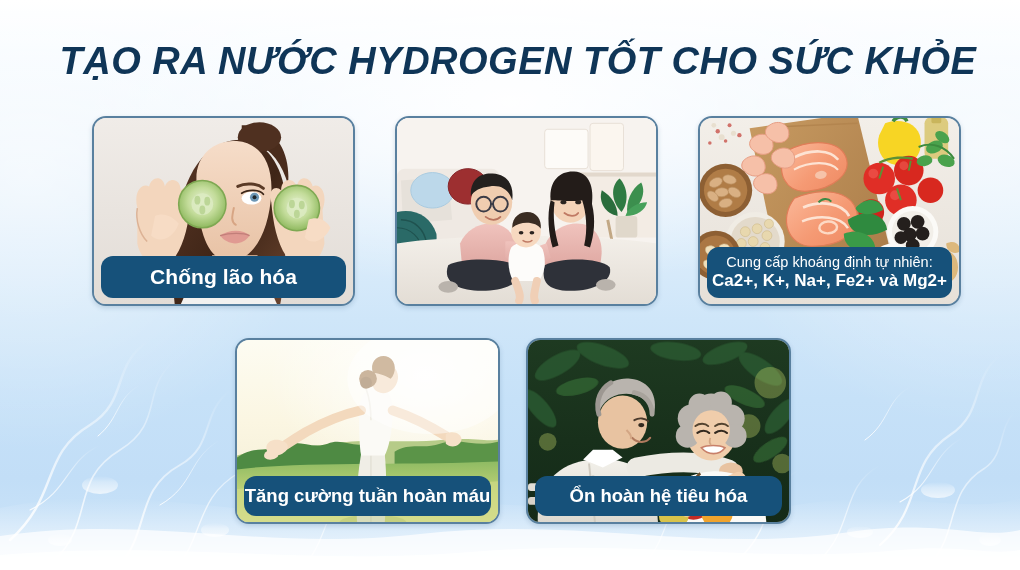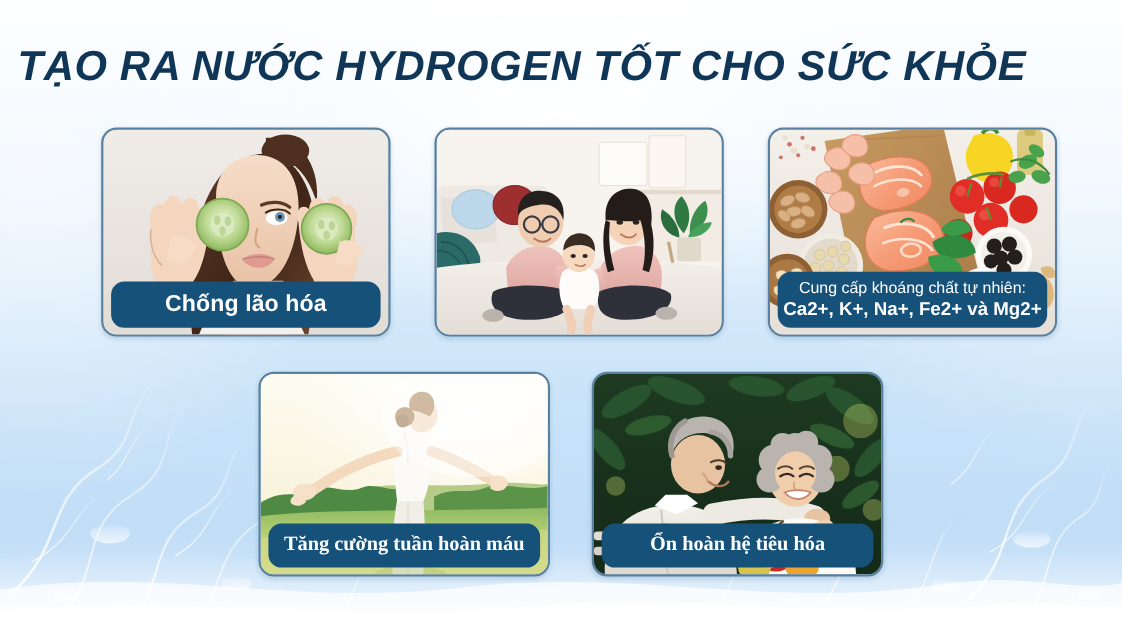--- a/index.html
+++ b/index.html
@@ -31,37 +31,38 @@
       radial-gradient(ellipse 42% 70% at 3% 30%, rgba(255,255,255,.55) 0%, rgba(255,255,255,0) 70%),
       radial-gradient(ellipse 42% 70% at 97% 26%, rgba(255,255,255,.5) 0%, rgba(255,255,255,0) 70%);
   }
   
   .water { position:absolute; left:0; right:0; bottom:0; height:330px; overflow:hidden; }
   .water svg { position:absolute; left:0; bottom:0; width:1020px; height:330px; }
 
   
   .title-wrap {
     position:absolute; top:40px; left:0; right:0;
+    text-align:center;
     padding-left:16px;
   }
   .title {
     display:inline-block;
     font-size:38px;
     font-weight:bold;
     font-style:italic;
     letter-spacing:.5px;
     color:#0f3557;
     text-shadow:0 1px 0 rgba(255,255,255,.7);
     white-space:nowrap;
   }
 
   
   .row { position:absolute; display:flex; }
   .row-top { top:116px; left:92px; gap:40px; }
-  .row-bottom { top:338px; left:235px; gap:38px;font-family:Liberation Serif, serif; }
+  .row-bottom { top:338px; left:235px; gap:26px; }
 
   .card {
     position:relative;
     width:263px; height:190px;
     border:2px solid #59809f;
     border-radius:14px;
     background:#dfe4e6;
     box-shadow:0 2px 5px rgba(30,70,110,.18);
     overflow:hidden;
   }
@@ -477,21 +478,21 @@
             <circle cx="26" cy="24" r="1.8"></circle>
         </g>
         <g fill="#e8dfcf">
           <circle cx="22" cy="20" r="3"></circle>
             <circle cx="34" cy="16" r="2.6"></circle>
             <circle cx="14" cy="8" r="2.4"></circle>
         </g>
       </svg>
     </div>
     <div class="banner">
-      <div class="b-line b-small">Cung cấp khoáng chất tự nhiên:</div>
+      <div class="b-line b-small">Cung cấp khoáng định tự nhiên:</div>
       <div class="b-line b-small-bold">Ca2+, K+, Na+, Fe2+ và Mg2+</div>
     </div>
   </div>
 
 </div>
 
 <div class="row row-bottom">
 
   <div class="card card-bottom">
     <div class="photo">

